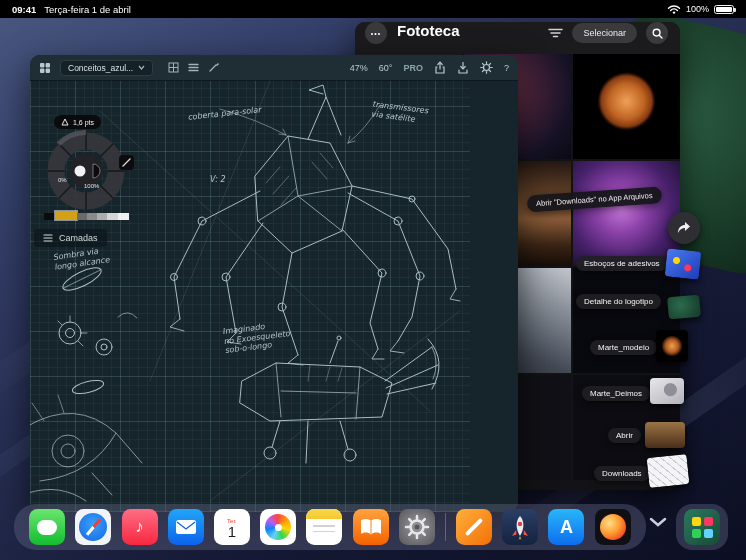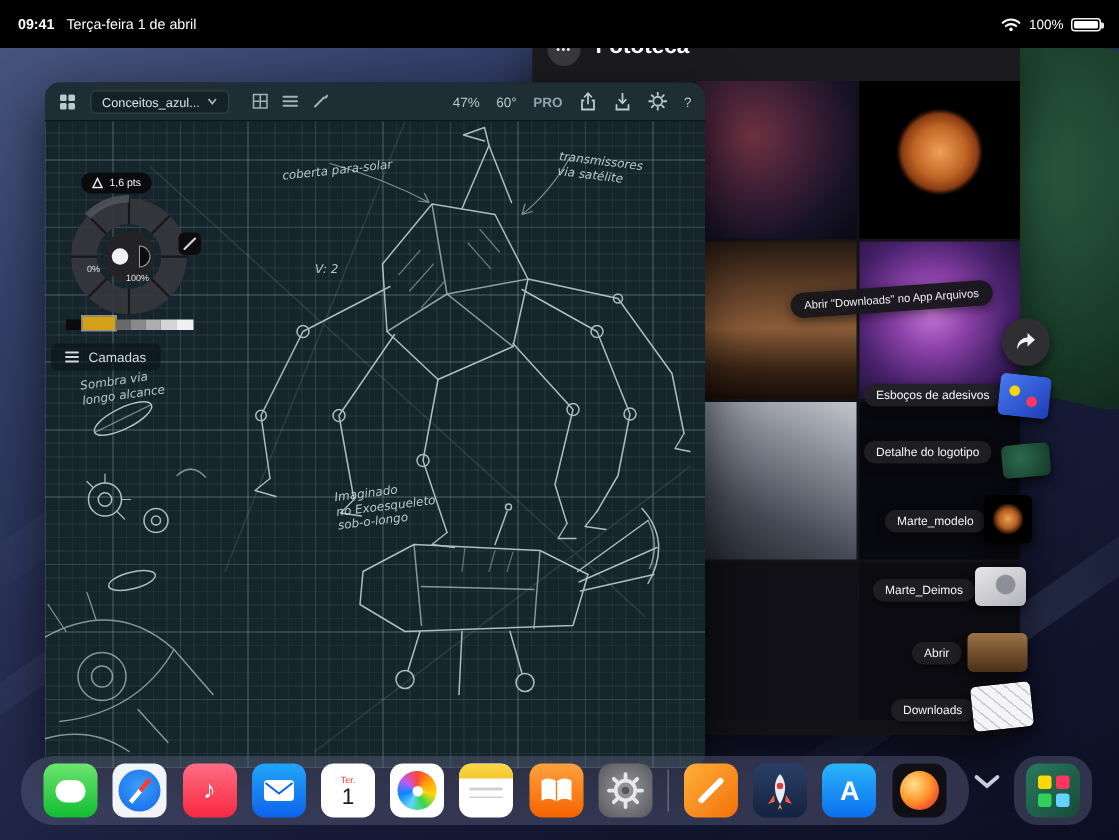--- a/index.html
+++ b/index.html
@@ -8,21 +8,21 @@
   .screen{position:relative;width:746px;height:560px;overflow:hidden;
     background:linear-gradient(150deg,#4a5880 0%,#35416b 20%,#262e52 45%,#161a36 70%,#0c0f22 100%)}
   .abs{position:absolute}
 
   
   .streak{position:absolute;pointer-events:none;background:linear-gradient(90deg,transparent,rgba(160,180,230,.16),transparent);transform:rotate(-35deg)}
   .blob{position:absolute;right:-52px;top:26px;width:200px;height:235px;border-radius:38px;
     background:radial-gradient(ellipse at 42% 40%,#2b5c41,#183927 65%,#0e2417);transform:rotate(13deg);z-index:1}
 
   
-  .statusbar{position:absolute;top:0;left:0;right:0;height:32px;background:#000;color:#fff;
+  .statusbar{position:absolute;top:0;left:0;right:0;height:18px;background:#000;color:#fff;
     display:flex;align-items:center;justify-content:space-between;padding:0 12px;font-size:9.5px;z-index:60}
   .sb-left{display:flex;gap:8px;align-items:center}
   .sb-right{display:flex;gap:5px;align-items:center}
   .batt{width:20px;height:9px;border:1px solid rgba(255,255,255,.95);border-radius:2.5px;padding:1px;position:relative}
   .batt i{display:block;width:100%;height:100%;background:#fff;border-radius:1px}
   .batt:after{content:"";position:absolute;right:-3px;top:2.5px;width:2px;height:4px;background:rgba(255,255,255,.9);border-radius:0 1px 1px 0}
 
   
   .photos-window{position:absolute;left:355px;top:22px;width:325px;height:468px;border-radius:10px;
     background:#131315;box-shadow:0 12px 34px rgba(0,0,0,.6);overflow:hidden;z-index:20}
@@ -39,21 +39,21 @@
   .pc-neb2{background:radial-gradient(circle at 45% 45%,#c678d8 0%,#8b41a8 30%,#47216b 62%,#190f2e 100%)}
   .pc-dome{background:linear-gradient(205deg,#c2c6cc 0%,#878d97 30%,#444a55 68%,#22252d 100%)}
   .pc-stars{background:#08080f}
   .pc-d2{background:#101016}
   .pc-d3{background:#0c0c12}
   .seg{position:absolute;left:138px;top:282px;height:24px;background:rgba(72,72,78,.78);border-radius:13px;
     display:flex;align-items:center;padding:2px;z-index:6}
   .seg .opt{font-size:9px;color:#c6c6cb;padding:3px 9px;border-radius:10px;white-space:nowrap}
   .seg .opt.sel{background:rgba(145,145,155,.9);color:#fff}
 
-  .concepts-window{position:absolute;left:30px;top:55px;width:440px;height:457px;border-radius:10px;
+  .concepts-window{position:absolute;left:30px;top:55px;width:488px;height:457px;border-radius:10px;
     background:#16252b;box-shadow:0 12px 34px rgba(0,0,0,.6);overflow:hidden;z-index:30}
   .ctoolbar{position:absolute;left:0;top:0;width:100%;height:26px;background:#1e2e34;border-bottom:1px solid #0d181d;
     display:flex;align-items:center;padding:0 9px;gap:9px;color:#b9c9cf;font-size:9px}
   .ctab{display:flex;align-items:center;gap:5px;background:#142127;border:1px solid #2d3d43;border-radius:4px;
     padding:2px 7px;font-size:8.5px;color:#d7e3e7;white-space:nowrap}
   .cright{margin-left:auto;display:flex;align-items:center;gap:11px}
   .ccanvas{position:absolute;left:0;top:26px;width:440px;height:431px;background-color:#16252b;
     background-image:
       repeating-linear-gradient(0deg,rgba(150,195,205,.15) 0 1px,transparent 1px 45px),
       repeating-linear-gradient(90deg,rgba(150,195,205,.15) 0 1px,transparent 1px 45px),
@@ -113,20 +113,36 @@
       <span class="batt" data-interactable="false">
           <i></i>
         </span>
     </div>
   </div>
 
   <div class="photos-window" data-interactable="false">
     <div class="pheader" data-interactable="false">
       <div class="circlebtn" style="margin-left:10px;font-size:7px;letter-spacing:1px" data-interactable="true">•••</div>
       <div class="ptitle" data-interactable="false">Fototeca</div>
+      <div style="margin-left:auto;display:flex;align-items:center;gap:9px;margin-right:12px">
+        <svg width="15" height="12" data-interactable="true">
+          <g stroke="#d2d2d6" stroke-width="1.5" stroke-linecap="round">
+            <line x1="1" y1="2.5" x2="14" y2="2.5"></line>
+              <line x1="3" y1="6" x2="12" y2="6"></line>
+              <line x1="5.5" y1="9.5" x2="9.5" y2="9.5"></line>
+          </g>
+        </svg>
+        <div class="selpill" data-interactable="true">Selecionar</div>
+        <div class="circlebtn" data-interactable="true">
+          <svg width="11" height="11" data-interactable="false">
+            <circle cx="4.6" cy="4.6" r="3.4" stroke="#fff" stroke-width="1.4" fill="none"></circle>
+            <line x1="7.2" y1="7.2" x2="10" y2="10" stroke="#fff" stroke-width="1.4" stroke-linecap="round"></line>
+          </svg>
+        </div>
+      </div>
     </div>
 
     <div class="pgrid" data-interactable="false">
       <div class="pc pc-dark" data-interactable="true"></div>
       <div class="pc pc-neb1" data-interactable="true"></div>
       <div class="pc pc-mars" data-interactable="true"></div>
       <div class="pc pc-dark" data-interactable="true"></div>
       <div class="pc pc-desert" data-interactable="true"></div>
       <div class="pc pc-neb2" data-interactable="true"></div>
       <div class="pc pc-dark" data-interactable="true"></div>

